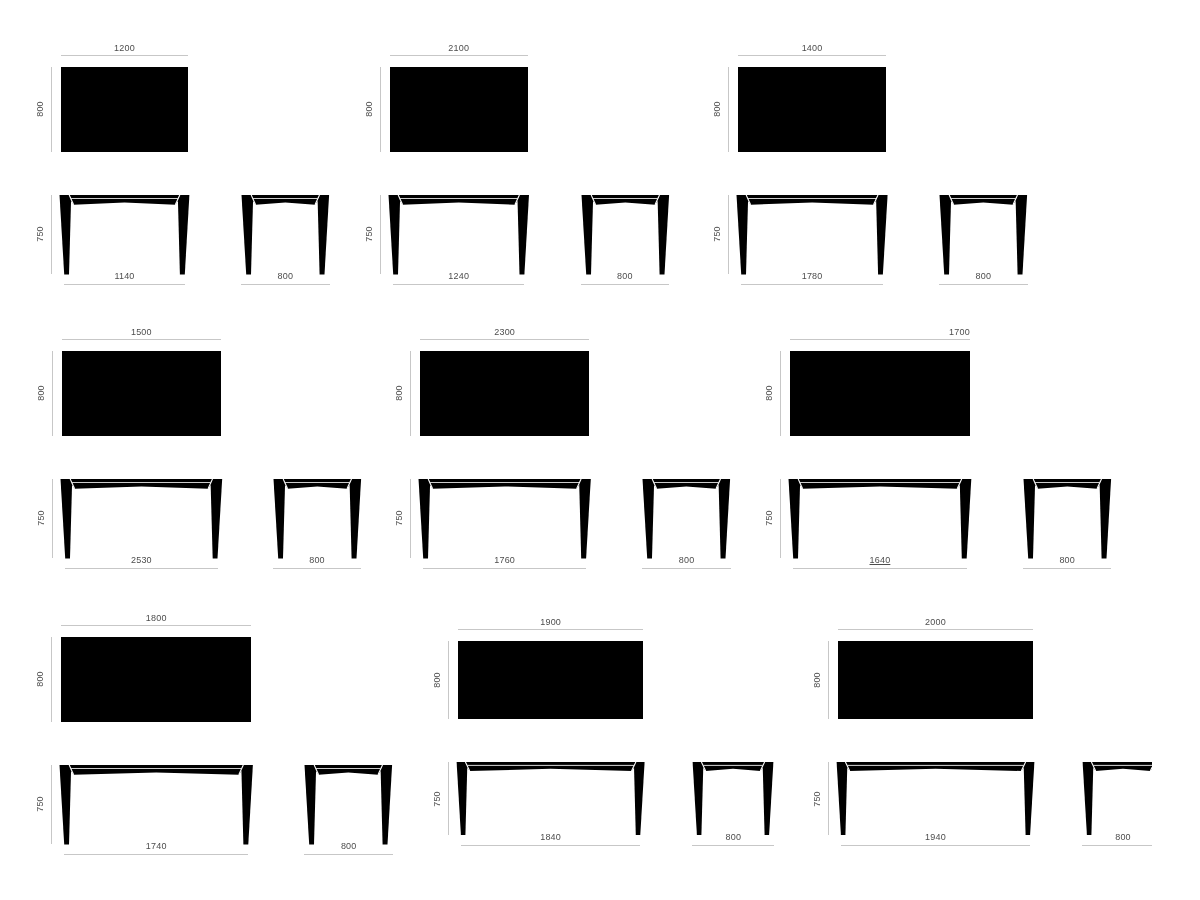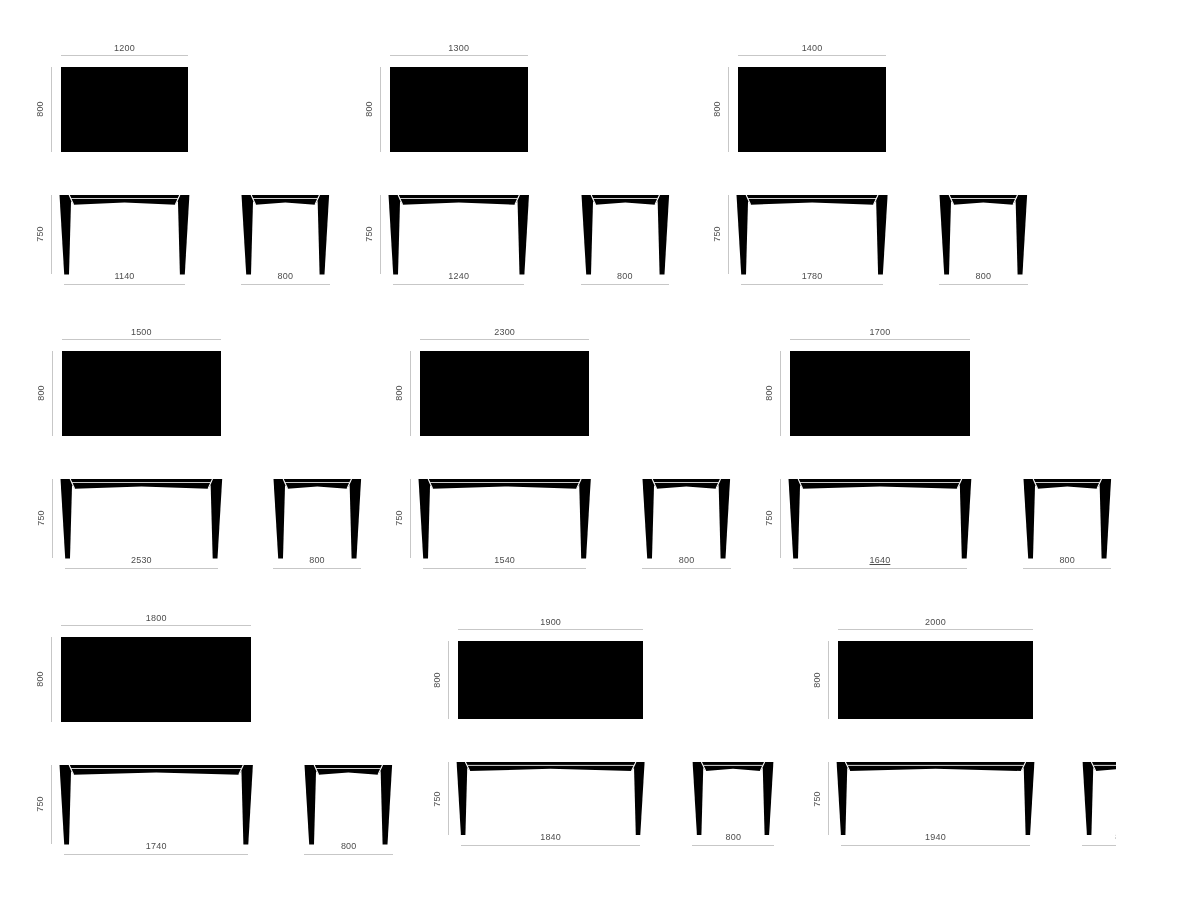--- a/index.html
+++ b/index.html
@@ -2,20 +2,21 @@
 <html><head>
 <meta charset="utf-8">
 <style>
   html,body{margin:0;padding:0;background:#fff;}
   #canvas{
     position:relative;
     width:1116px;height:900px;
     background:var(--bg,#fff);
     font-family:"Liberation Sans", sans-serif;
     overflow:hidden;
+    padding-left:36px;
   }
   .group{position:absolute;}
   .abs{position:absolute;}
   .dim-label{
     font-size:9px;line-height:11px;height:11px;
     color:var(--dimtext,#4d4d4d);
     text-align:center;white-space:nowrap;
     letter-spacing:.2px;
   }
   .dim-line-h{height:1px;background:var(--dimline,#c7c7c7);}
@@ -76,21 +77,21 @@
     <line x1="8.2" y1="0" x2="12.6" y2="9.7" stroke="#ffffff" stroke-width="1.1"></line>
     <line x1="76.5" y1="0" x2="72" y2="9.7" stroke="#ffffff" stroke-width="1.1"></line>
   </svg>
     </div>
 
     <div class="abs dim-label" style="left:180px;top:228px;width:88.6px;">800</div>
     <div class="abs dim-line-h" style="left:180px;top:241px;width:88.6px;"></div>
   </div>
     <div class="group" style="left: 390px; top: 43px;">
 
-    <div class="abs dim-label" style="left:0;top:0;width:137.5px;">1300</div>
+    <div class="abs dim-label" style="left:0;top:0;width:137.5px;">2100</div>
     <div class="abs dim-line-h" style="left:0;top:12px;width:137.5px;"></div>
 
     <div class="abs dim-line-v" style="left:-10px;top:24px;height:84.6px;"></div>
     <div class="abs vlabel" style="left:-29px;top:24px;height:84.6px;">
       <span>800</span>
     </div>
 
     <div class="abs topview" style="left:0;top:24px;width:137.5px;height:84.6px;"></div>
 
     <div class="abs dim-line-v" style="left:-10px;top:151.6px;height:79.4px;"></div>
@@ -237,40 +238,40 @@
       <svg width="173.3" height="79.4" viewBox="-2 0 173.3 79.4">
     <rect x="0" y="0" width="169.3" height="3.2" fill="#000000"></rect>
     <polygon fill="#000000" points="8.6,4 160.6,4 156.6,9.7 84.6,7.4 12.6,9.7"></polygon>
     <polygon fill="#000000" points="-1.5,0 10.2,0 8,79.4 3.2,79.4"></polygon>
     <polygon fill="#000000" points="170.8,0 159.1,0 161.2,79.4 166.1,79.4"></polygon>
     <line x1="8.2" y1="0" x2="12.6" y2="9.7" stroke="#ffffff" stroke-width="1.1"></line>
     <line x1="161.1" y1="0" x2="156.6" y2="9.7" stroke="#ffffff" stroke-width="1.1"></line>
   </svg>
     </div>
 
-    <div class="abs dim-label" style="left:3.2px;top:228px;width:162.9px;">1540</div>
+    <div class="abs dim-label" style="left:3.2px;top:228px;width:162.9px;">1760</div>
     <div class="abs dim-line-h" style="left:3.2px;top:241px;width:162.9px;"></div>
 
     <div class="abs" style="left:222.3px;top:151.6px;">
       <svg width="88.6" height="79.4" viewBox="-2 0 88.6 79.4">
     <rect x="0" y="0" width="84.6" height="3.2" fill="#000000"></rect>
     <polygon fill="#000000" points="8.6,4 76,4 72,9.7 42.3,7.4 12.6,9.7"></polygon>
     <polygon fill="#000000" points="-1.5,0 10.2,0 8,79.4 3.2,79.4"></polygon>
     <polygon fill="#000000" points="86.1,0 74.5,0 76.6,79.4 81.5,79.4"></polygon>
     <line x1="8.2" y1="0" x2="12.6" y2="9.7" stroke="#ffffff" stroke-width="1.1"></line>
     <line x1="76.5" y1="0" x2="72" y2="9.7" stroke="#ffffff" stroke-width="1.1"></line>
   </svg>
     </div>
 
     <div class="abs dim-label" style="left:222.3px;top:228px;width:88.6px;">800</div>
     <div class="abs dim-line-h" style="left:222.3px;top:241px;width:88.6px;"></div>
   </div>
     <div class="group" style="left: 790px; top: 327px;">
 
-    <div class="abs dim-label" style="left:0;top:0;width:179.9px;">1700</div>
+    <div class="abs dim-label" style="left:0;top:0;width:179.9px;text-align:right;">1700</div>
     <div class="abs dim-line-h" style="left:0;top:12px;width:179.9px;"></div>
 
     <div class="abs dim-line-v" style="left:-10px;top:24px;height:84.6px;"></div>
     <div class="abs vlabel" style="left:-29px;top:24px;height:84.6px;">
       <span>800</span>
     </div>
 
     <div class="abs topview" style="left:0;top:24px;width:179.9px;height:84.6px;"></div>
 
     <div class="abs dim-line-v" style="left:-10px;top:151.6px;height:79.4px;"></div>

